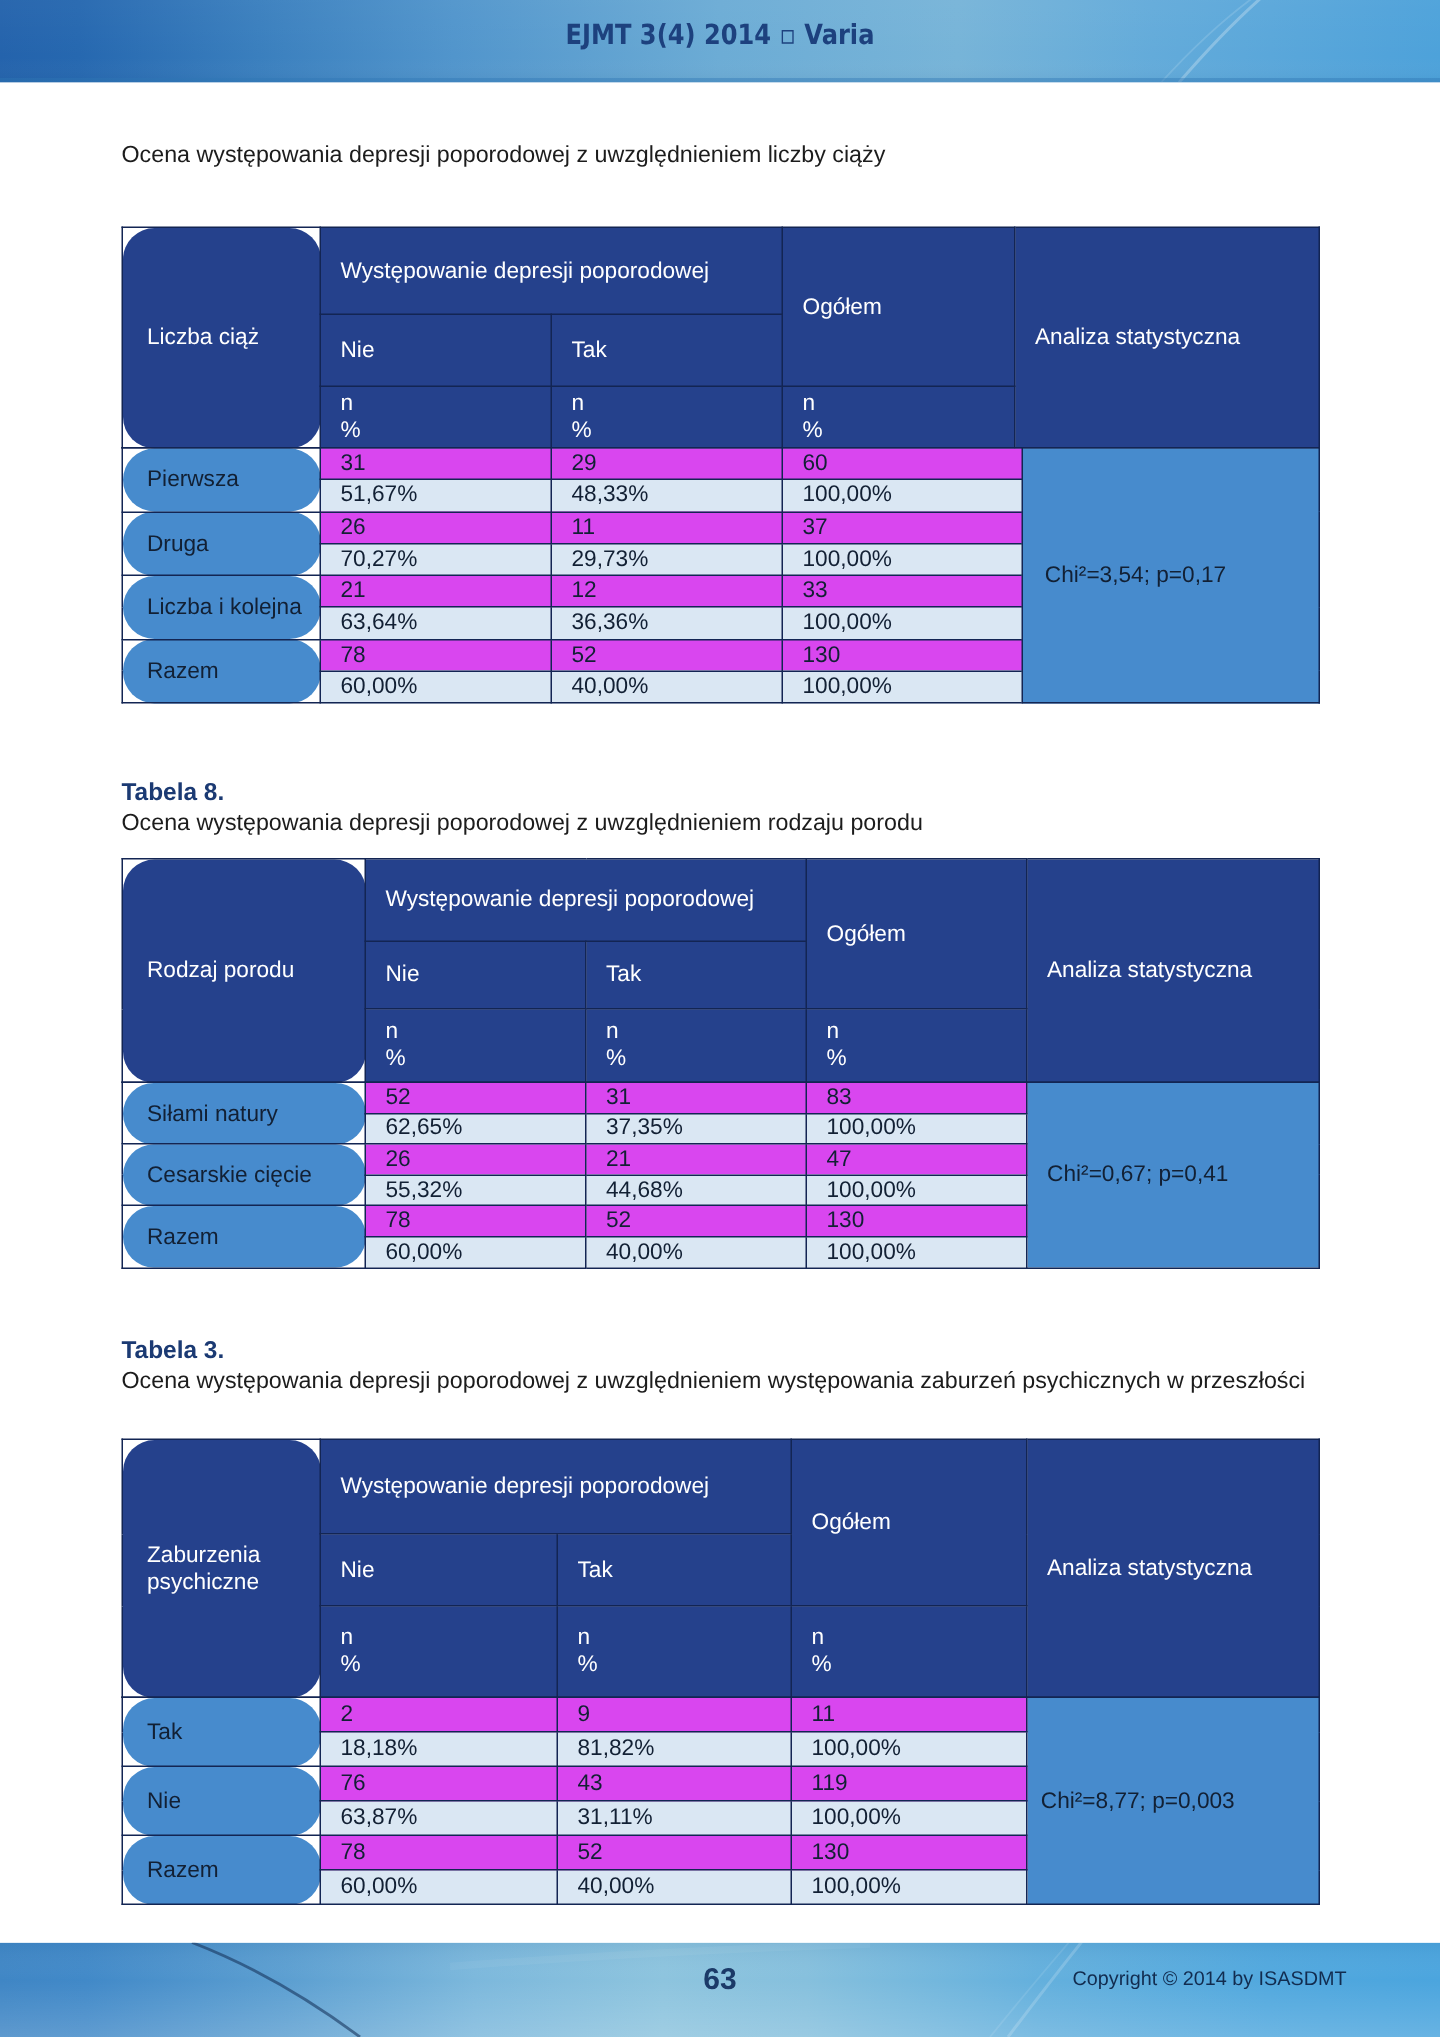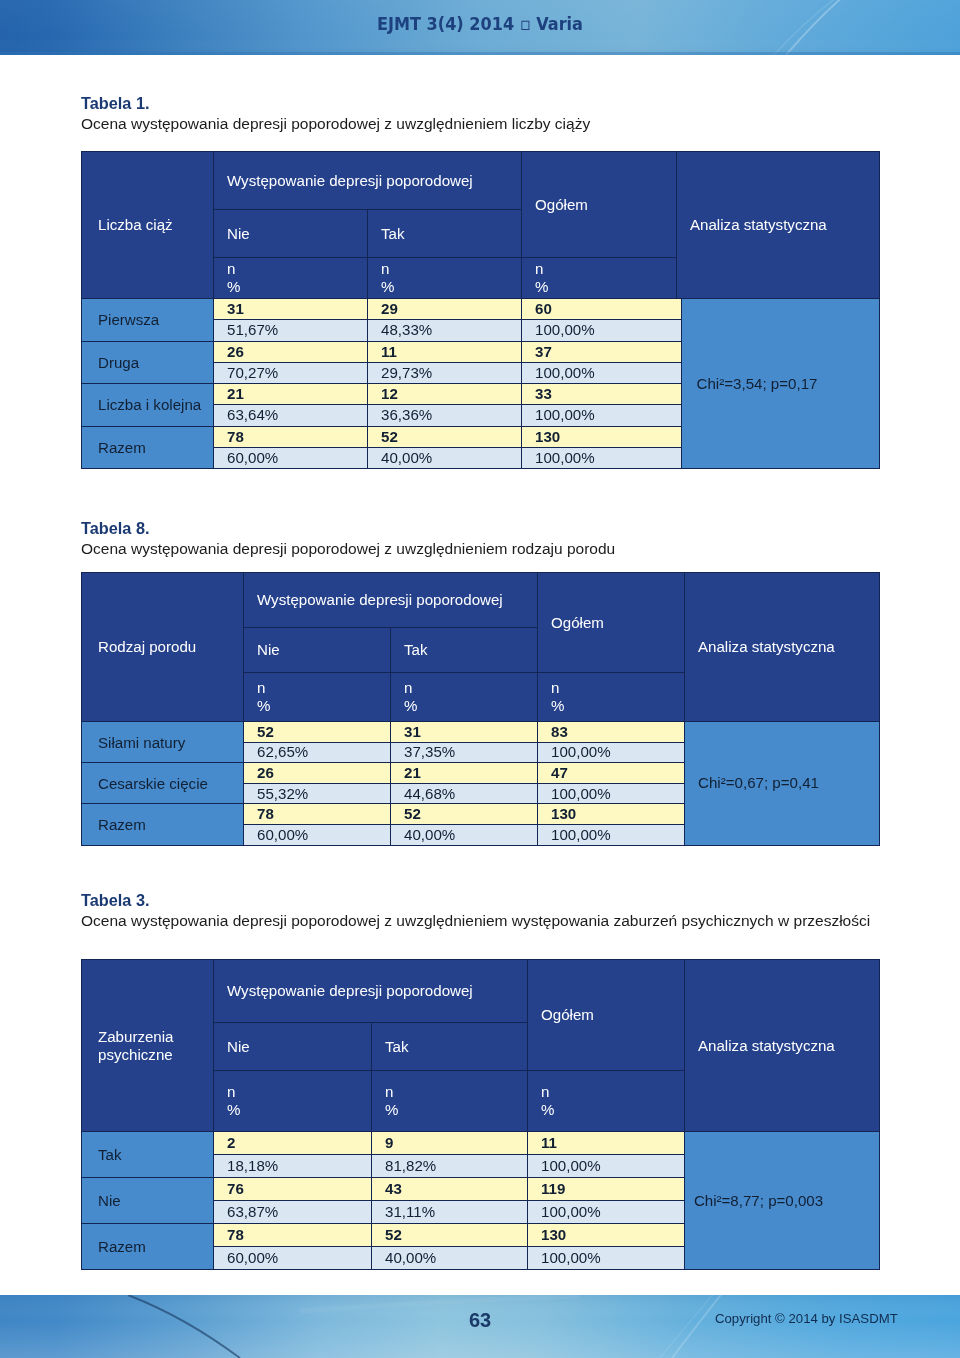--- a/index.html
+++ b/index.html
@@ -18,26 +18,26 @@
   .copy{position:absolute;left:715px;top:1312px;font-size:13.2px;line-height:14px;color:#122c4f;
     font-weight:normal;font-family:"Liberation Sans",sans-serif;white-space:nowrap;}
   
   .cap{position:absolute;left:81px;font-size:15.5px;color:#1c1c1c;line-height:21.5px;white-space:nowrap;}
   .cap .b{font-weight:bold;color:#1b3a73;display:block;font-size:16.3px;letter-spacing:0;line-height:20px;}
   
   table.t{position:absolute;border-collapse:collapse;table-layout:fixed;
     font-family:"Liberation Sans",sans-serif;}
   table.t td{border:1px solid #132553;padding:0 0 0 13px;vertical-align:middle;
     font-size:15.1px;color:#122034;line-height:18px;}
-  table.t td.rh,table.t td.rl{padding-left:16px;}
+  table.t td.rh,table.t td.rl{padding-left:16px;border-radius:21px;}
   table.t td.rl{padding-top:1px;margin-left:36px;}
   table.t td.hd{background:#25418c;color:#ffffff;}
   .gh{vertical-align:middle;}
   .un .u1,.un .u2{display:block;}
-  .c1{background:#fef9c3;font-weight:bold;}
+  .c1{background:#d946ef;}
   .c2{background:#dae7f3;}
   .rl{background:#478bcd;}
   table.t td.st{background:#478bcd;text-align:center;padding:0 47px 0 0;}
 </style>
 </head>
 <body>
 
 <div class="page">
   <div class="hdr">
     <svg class="sky" width="960" height="55" viewBox="0 0 960 55" preserveAspectRatio="none">
@@ -92,21 +92,20 @@
       <path d="M128 0 Q185 22 240 63" stroke="#18355e" stroke-width="1.9" fill="none" opacity="0.60"></path>
       <path d="M724 -4 Q700 26 672 63" stroke="#ffffff" stroke-width="2" fill="none" opacity="0.18"></path>
       <path d="M716 -4 Q690 26 660 63" stroke="#ffffff" stroke-width="1.2" fill="none" opacity="0.10"></path>
       <path d="M300 16 Q430 6 580 1" stroke="#ffffff" stroke-width="5" fill="none" opacity="0.05"></path>
     </svg>
   </div>
   <div class="pageno">63</div>
   <div class="copy">Copyright © 2014 by ISASDMT</div>
 
   <div class="cap" style="top:93px">
-    <span class="b">Tabela 1.</span>
     <span class="ct">Ocena występowania depresji poporodowej z uwzględnieniem liczby ciąży</span>
   </div>
   <table class="t th1" style="left:81px;top:151px;width:798px">
     <colgroup>
         <col style="width:132px">
         <col style="width:154px">
         <col style="width:154px">
         <col style="width:155px">
         <col style="width:203px">
       </colgroup>

